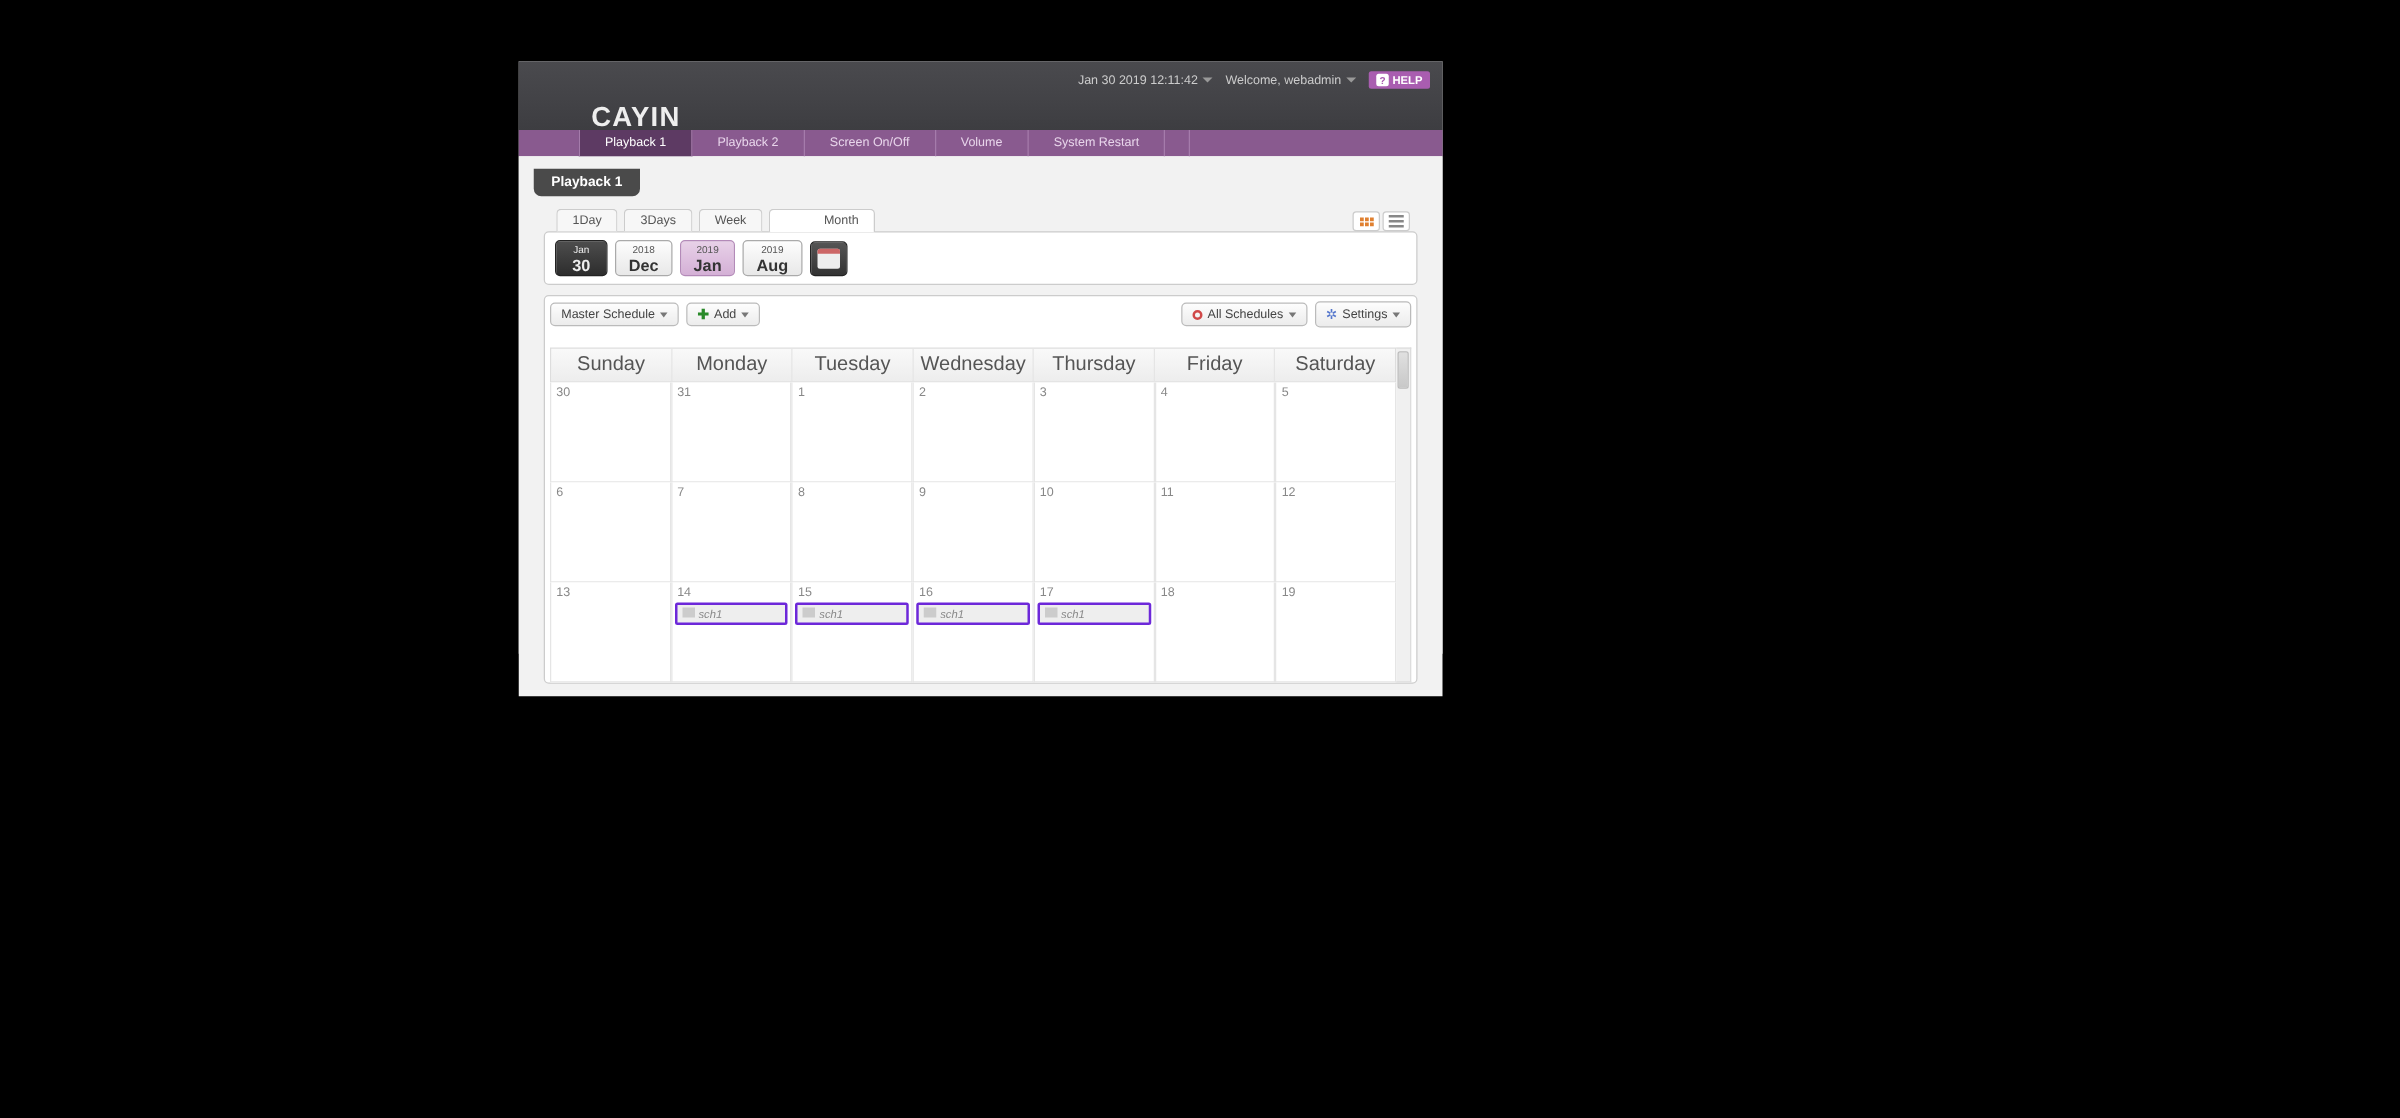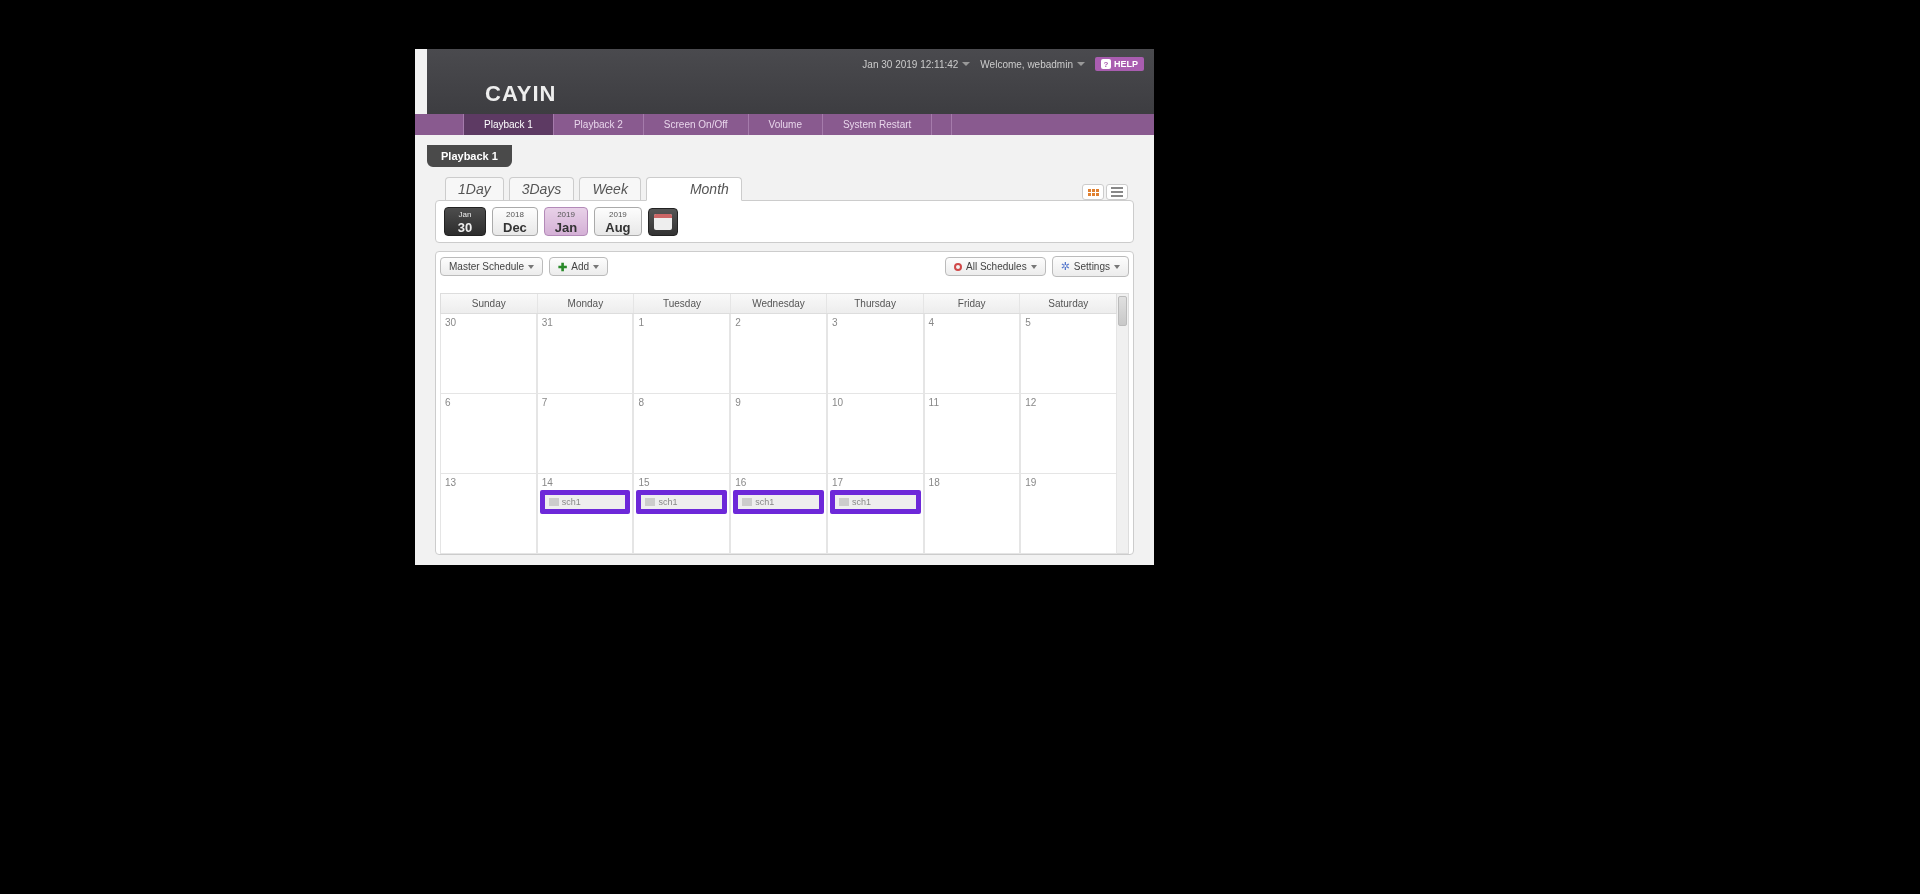--- a/index.html
+++ b/index.html
@@ -1,36 +1,36 @@
 <!DOCTYPE html>
 <html><head>
 <meta charset="utf-8">
 <style>
 * { margin: 0; padding: 0; box-sizing: border-box; }
 body { background: #000; font-family: Arial, Helvetica, sans-serif; font-size: 11px; color: #333; width: 1920px; height: 894px; overflow: hidden; position: relative; }
 .app { position: absolute; left: 415px; top: 49px; width: 739px; height: 474px; background: #f2f2f2; }
-.topbar { background: linear-gradient(#4a4a4e, #3d3d41); height: 65px; position: relative; margin-left: 12px; }
+.topbar { background: linear-gradient(#4a4a4e, #3d3d41); height: 55px; position: relative; }
 .topbar-upper { height: 30px; display: flex; justify-content: flex-end; align-items: center; padding-right: 10px; gap: 10px; color: #ccc; font-size: 10px; }
 .top-dt, .top-welcome { display: flex; align-items: center; gap: 4px; cursor: pointer; }
 .tri-down { width: 0; height: 0; border-left: 4px solid transparent; border-right: 4px solid transparent; border-top: 4px solid #999; }
 .help-btn { background: #a95db0; color: #fff; padding: 2px 6px; font-size: 9px; font-weight: bold; border-radius: 2px; display: flex; align-items: center; gap: 3px; }
 .help-q { background: #fff; color: #a95db0; width: 10px; height: 10px; display: inline-flex; align-items: center; justify-content: center; font-size: 8px; border-radius: 2px; font-weight: bold; }
 .logo { position: absolute; left: 58px; top: 32px; color: #eee; font-size: 22px; font-weight: bold; letter-spacing: 1px; }
 .mainnav { position: absolute; left: 140px; bottom: 0; display: flex; gap: 5px; }
 .navtab { background: linear-gradient(#4e4e52, #3a3a3e); color: #d0d0d0; padding: 5px 0; width: 78px; text-align: center; font-size: 10px; font-weight: bold; border-radius: 4px 4px 0 0; cursor: pointer; border: 1px solid #2d2d30; border-bottom: none; }
 .navtab.active { background: linear-gradient(#b885bf, #9c5da4); color: #fff; border-color: #7a4a82; }
 .subnav { background: #895a8f; height: 21px; display: flex; align-items: stretch; padding-left: 48px; }
 .subtab { color: #e8d5eb; font-size: 10px; padding: 0 20px; display: flex; align-items: center; border-right: 1px solid #a57bab; cursor: pointer; }
 .subtab:first-child { border-left: 1px solid #a57bab; }
 .subtab.active { background: #5d3a63; color: #fff; }
 .content { padding: 10px 20px; background: #f2f2f2; }
 .page-title { background: #4a4a4a; color: #fff; display: inline-block; padding: 5px 14px; font-size: 11px; font-weight: bold; border-radius: 0 0 6px 6px; margin-bottom: 10px; margin-left: -8px; }
 .view-row { display: flex; justify-content: space-between; align-items: flex-end; margin-bottom: 0; }
 .view-tabs { display: flex; gap: 5px; margin-left: 10px; }
-.vtab { background: #f7f7f7; border: 1px solid #ccc; border-bottom: none; border-radius: 4px 4px 0 0; padding: 3px 12px; font-size: 14px; color: #555; cursor: pointer; font-style: italic; }
+.vtab { background: #f7f7f7; border: 1px solid #ccc; border-bottom: none; border-radius: 4px 4px 0 0; padding: 3px 12px; font-size: 10px; color: #555; cursor: pointer; }
 .vtab.active { background: #fff; position: relative; z-index: 2; border-bottom: 1px solid #fff; margin-bottom: -1px; padding-left: 43px; }
 .view-icons { display: flex; gap: 2px; margin-right: 6px; }
 .vicon { width: 22px; height: 16px; border: 1px solid #ccc; border-radius: 3px; display: flex; align-items: center; justify-content: center; cursor: pointer; background: #fff; }
 .grid-ico { display: grid; grid-template-columns: repeat(3,3px); grid-template-rows: repeat(2,3px); gap: 1px; }
 .grid-ico span { background: #e08030; }
 .list-ico { display: flex; flex-direction: column; gap: 2px; width: 12px; }
 .list-ico span { height: 2px; background: #888; }
 .navbox { background: #fff; border: 1px solid #ccc; border-radius: 4px; padding: 6px 8px; display: flex; gap: 6px; align-items: center; margin-bottom: 8px; }
 .navbtn { border: 1px solid #aaa; border-radius: 4px; padding: 2px 10px 0 10px; text-align: center; cursor: pointer; background: linear-gradient(#fdfdfd,#e8e8e8); min-width: 42px; }
 .navbtn.dark { background: linear-gradient(#4d4d4d,#2d2d2d); border-color: #222; }
@@ -45,27 +45,27 @@
 .toolbar { display: flex; justify-content: space-between; align-items: center; margin-bottom: 16px; }
 .tb-left, .tb-right { display: flex; gap: 6px; align-items: center; }
 .ctrl { background: linear-gradient(#fdfdfd,#ececec); border: 1px solid #bbb; border-radius: 4px; padding: 3px 8px; font-size: 10px; color: #444; display: flex; align-items: center; gap: 4px; cursor: pointer; }
 .tri-dn-sm { width: 0; height: 0; border-left: 3px solid transparent; border-right: 3px solid transparent; border-top: 4px solid #777; }
 .plus-ico { color: #2a8a2a; font-weight: bold; font-size: 11px; line-height: 10px; }
 .gear-ico { color: #5577cc; font-size: 11px; }
 .ring-ico { width: 8px; height: 8px; border: 2px solid #d04848; border-radius: 50%; }
 .cal { display: flex; position: relative; }
 .cal-grid { flex: 1; }
 .cal-head { display: flex; background: linear-gradient(#f9f9f9,#ededed); border: 1px solid #ddd; }
-.cal-head div { flex: 1; text-align: center; padding: 4px 0; font-size: 10px; color: #555; border-right: 1px solid #e5e5e5; }
+.cal-head div { flex: 1; text-align: center; padding: 4px 0; font-size: 16px; color: #555; border-right: 1px solid #e5e5e5; }
 .cal-head div:last-child { border-right: none; }
 .cal-row { display: flex; height: 80px; }
 .cal-cell { flex: 1; border: 1px solid #e5e5e5; border-top: none; position: relative; background: #fff; }
 .cal-cell.dim { color: #aaa; }
 .day-num { position: absolute; top: 3px; left: 4px; font-size: 10px; color: #888; }
-.event { position: absolute; top: 16px; left: 2px; right: 2px; background: #eee; border: 5px solid #6d28d9; border-radius: 2px; padding: 2px 4px; font-size: 9px; color: #888; display: flex; align-items: center; gap: 3px; }
+.event { position: absolute; top: 16px; left: 2px; right: 2px; background: #eee; border: 2px solid #6d28d9; border-radius: 2px; padding: 2px 4px; font-size: 9px; color: #888; display: flex; gap: 3px; font-style: italic; }
 .ev-ico { display: inline-block; width: 10px; height: 8px; background: #ccc; }
 .vscroll { width: 12px; background: #f0f0f0; border: 1px solid #ddd; border-left: none; position: relative; }
 .vscroll-thumb { position: absolute; left: 1px; right: 1px; top: 2px; height: 30px; background: linear-gradient(#e0e0e0,#c8c8c8); border: 1px solid #bbb; border-radius: 2px; }
 </style>
 </head>
 <body>
 
 <div class="app">
   <div class="topbar">
     <div class="topbar-upper">

